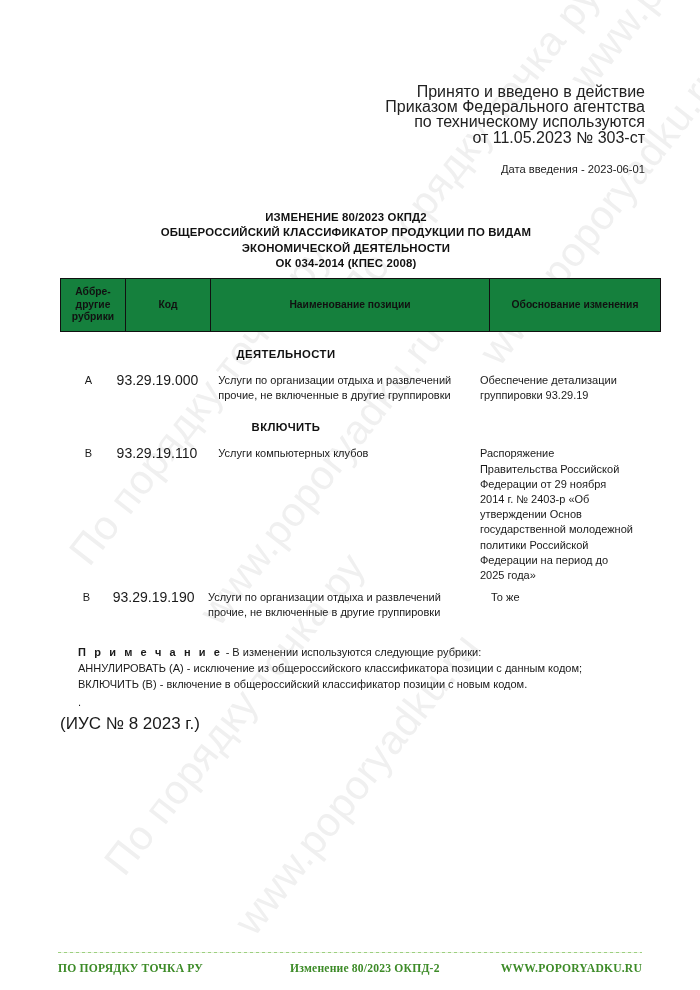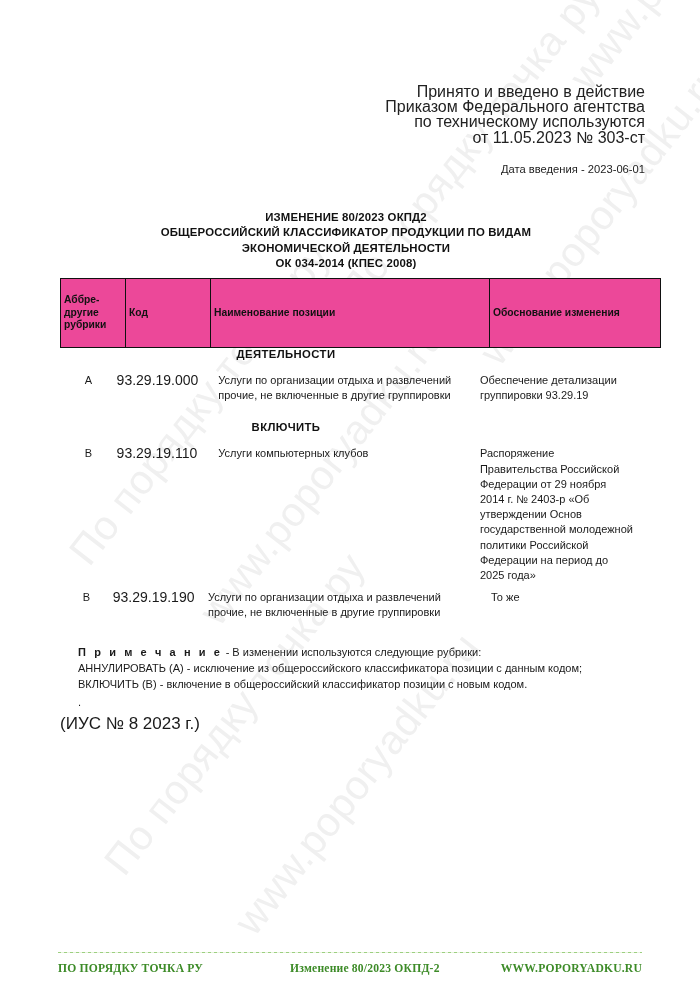--- a/index.html
+++ b/index.html
@@ -92,24 +92,24 @@
     border-collapse: collapse;
     table-layout: fixed;
   }
   #main-table th {
     border: 1.2px solid #111;
     font-size: 10.3px;
     font-weight: bold;
     line-height: 12.6px;
     height: 48px;
     vertical-align: middle;
-    text-align: left;
-    padding: 10px 3px;
+    text-align: center;
+    padding: 2px 3px;
     color: #111;
-    background: #ec4899;
+    background: #15803d;
   }
   .col-abbr  { width: 58px; }
   .col-code  { width: 78px; }
   .col-name  { width: 272px; }
   .col-just  { width: 164px; }
 
   
   #rows-area {
     position: absolute;
     left: 60px;

